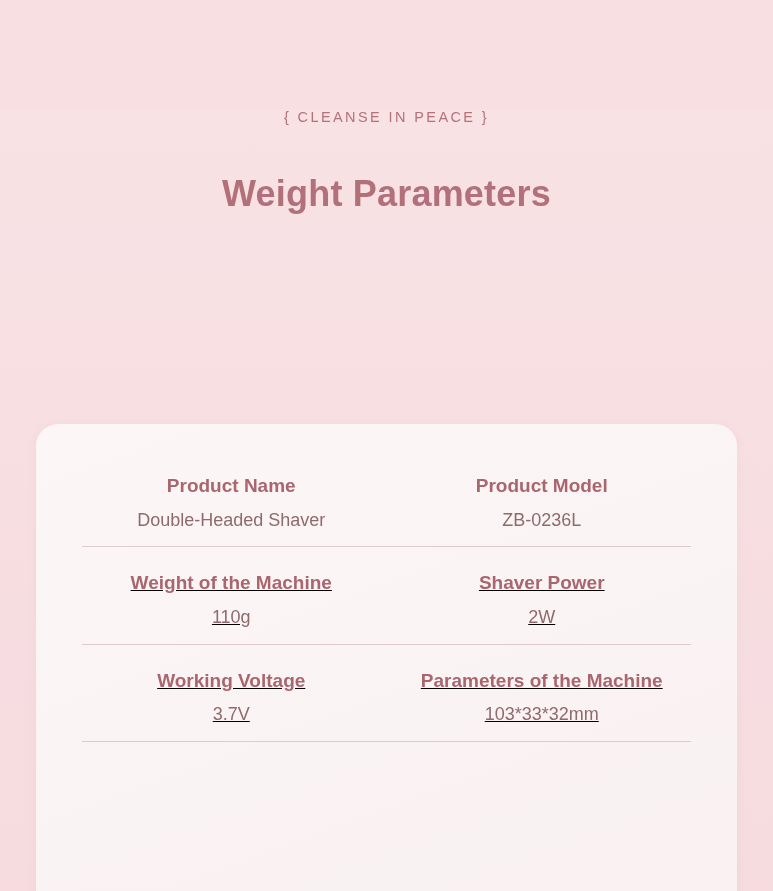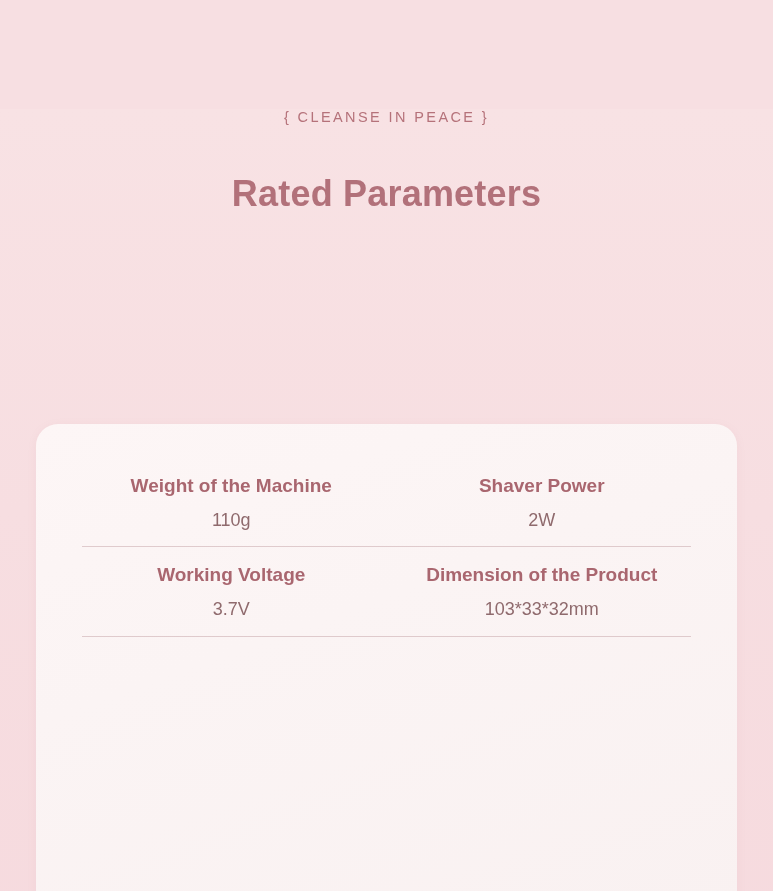--- a/index.html
+++ b/index.html
@@ -76,33 +76,46 @@
     line-height: 1.6;
     margin-top: 5px;
   }
   .divider {
     height: 1px;
     background: #c9a7ab;
     opacity: 0.55;
     margin-top: 12px;
     width: 100%;
   }
-  .row + .row { margin-top: 14px; }
+  .row + .row { margin-top: 22px; text-decoration: underline; }
 </style>
 </head>
 <body>
 
 <div class="page">
 
   <div class="eyebrow">{  CLEANSE  IN  PEACE  }</div>
 
-  <div class="title">Rated Parameters</div>
+  <div class="title">Weight Parameters</div>
 
   <div class="card">
 
+    <div class="row">
+      <div class="row-inner">
+        <div class="cell left">
+          <div class="cell-label">Product Name</div>
+          <div class="cell-value">Double-Headed Shaver</div>
+        </div>
+        <div class="cell right">
+          <div class="cell-label">Product Model</div>
+          <div class="cell-value">ZB-0236L</div>
+        </div>
+      </div>
+      <div class="divider"></div>
+    </div>
 
     <div class="row">
       <div class="row-inner">
         <div class="cell left">
           <div class="cell-label">Weight of the Machine</div>
           <div class="cell-value">110g</div>
         </div>
         <div class="cell right">
           <div class="cell-label">Shaver Power</div>
           <div class="cell-value">2W</div>
@@ -111,21 +124,21 @@
       <div class="divider"></div>
     </div>
 
     <div class="row">
       <div class="row-inner">
         <div class="cell left">
           <div class="cell-label">Working Voltage</div>
           <div class="cell-value">3.7V</div>
         </div>
         <div class="cell right">
-          <div class="cell-label">Dimension of the Product</div>
+          <div class="cell-label">Parameters of the Machine</div>
           <div class="cell-value">103*33*32mm</div>
         </div>
       </div>
       <div class="divider"></div>
     </div>
 
   </div>
 </div>
 
 </body></html>

